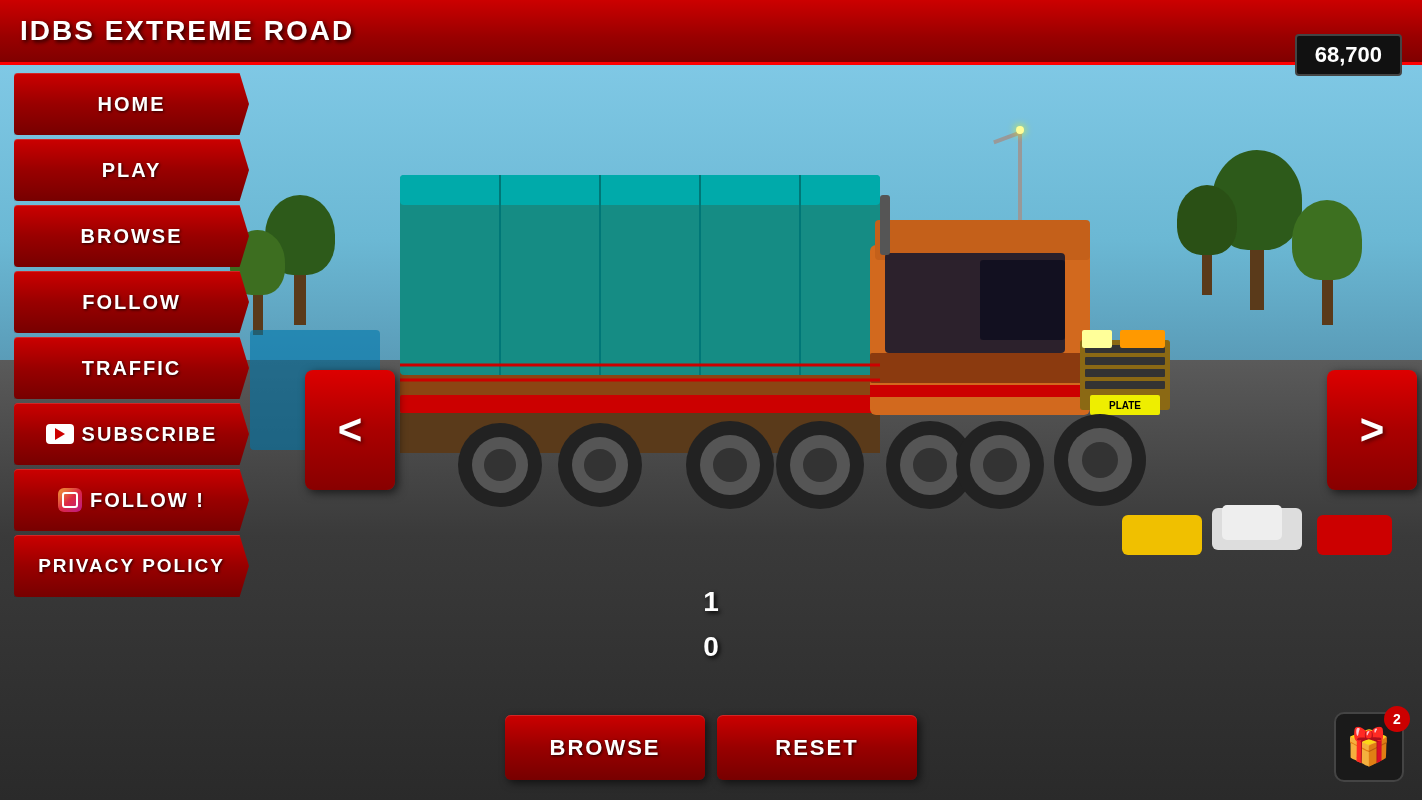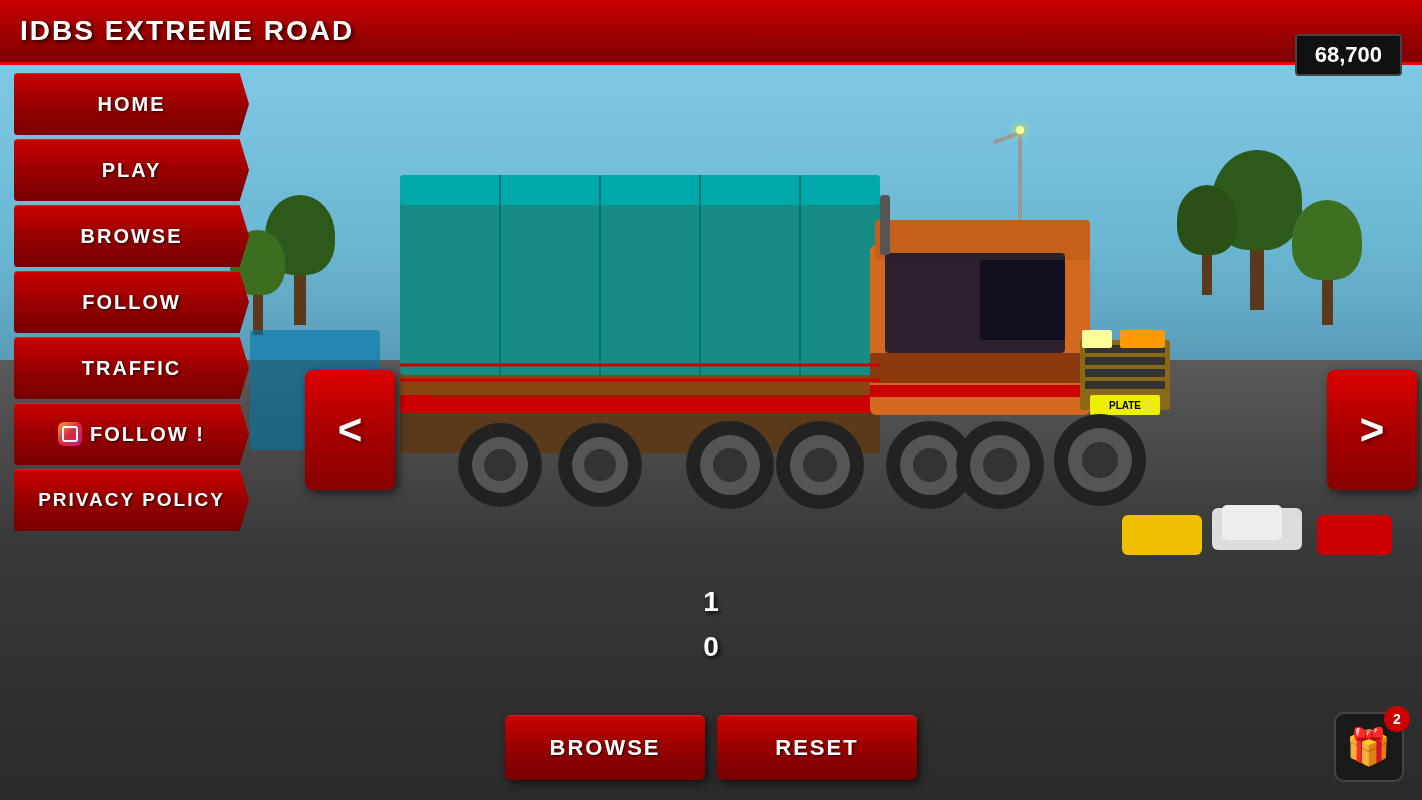--- a/index.html
+++ b/index.html
@@ -395,20 +395,24 @@
   <div id="currency-display">68,700</div>
 </div>
 
 <div id="sidebar">
   <button class="menu-btn">HOME</button>
   <button class="menu-btn">PLAY</button>
   <button class="menu-btn">BROWSE</button>
   <button class="menu-btn">FOLLOW</button>
   <button class="menu-btn">TRAFFIC</button>
   <button class="menu-btn">
+    <div class="subscribe-icon"></div>
+    <span>SUBSCRIBE</span>
+  </button>
+  <button class="menu-btn">
     <div class="instagram-icon"></div>
     <span>FOLLOW !</span>
   </button>
   <button class="menu-btn" style="font-size:19px;">PRIVACY POLICY</button>
 </div>
 
 <div id="nav-left" class="nav-arrow">&lt;</div>
 
 <div id="nav-right" class="nav-arrow">&gt;</div>
 

